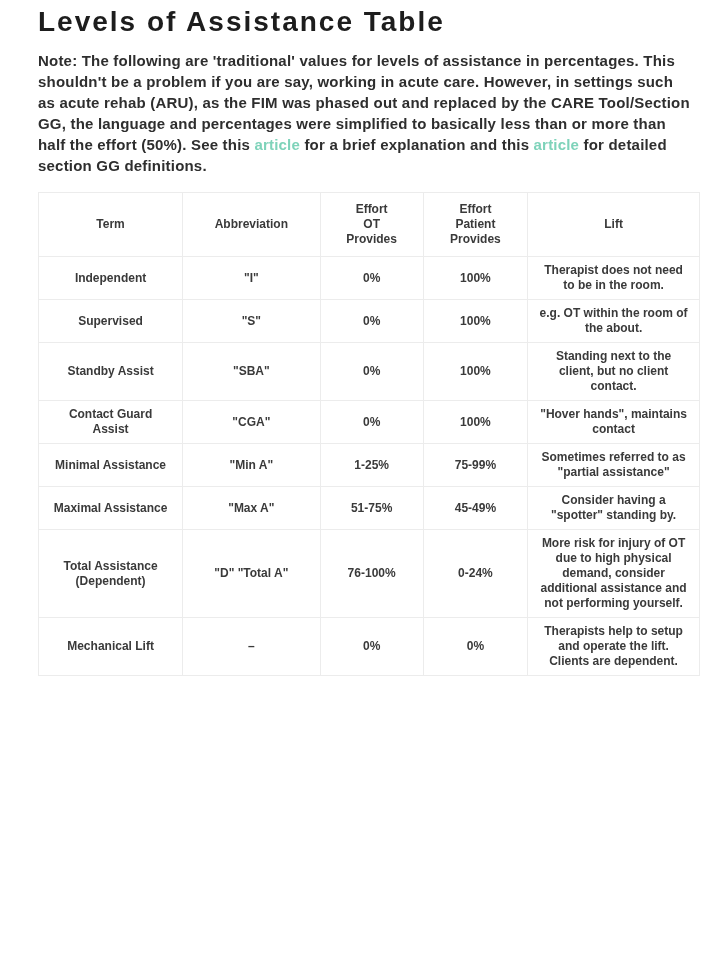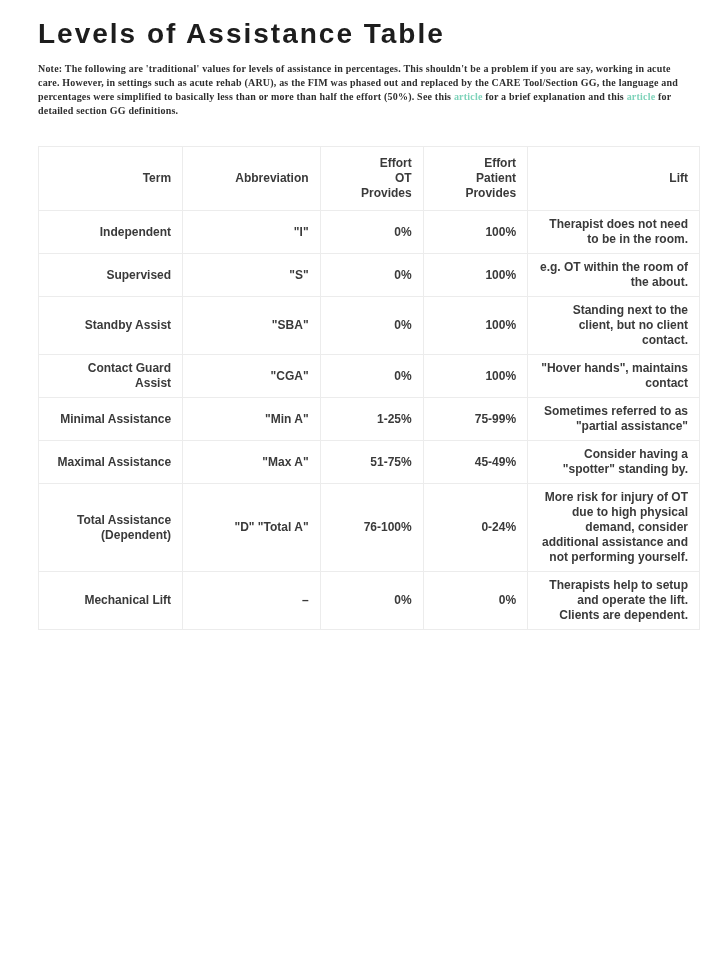--- a/index.html
+++ b/index.html
@@ -12,50 +12,49 @@
     box-sizing: border-box;
   }
   .page {
     padding: 6px 22px 6px 38px;
   }
   h1.title {
     font-size: 28px;
     font-weight: 700;
     color: #1d1d1d;
     letter-spacing: 2px;
-    margin: 12px 0 12px 0;
+    margin: 0 0 12px 0;
   }
   p.note {
-    font-size: 10px;
+    font-size: 15px;
     font-weight: 600;
     line-height: 1.4;
     letter-spacing: 0.2px;
     color: var(--text, #2e2e2e);
-    margin: 0 0 28px 0;
+    margin: 0 0 16px 0;
     max-width: 655px;
-    font-family: Liberation Serif, serif;
   }
   a.link {
     color: var(--link, #7ed3ba);
     text-decoration: none;
     cursor: pointer;
     font-weight: 600;
   }
   table.loa {
     width: 662px;
     border-collapse: collapse;
     table-layout: fixed;
   }
   table.loa th, table.loa td {
     border: 1px solid var(--border, #ececec);
     font-size: 12px;
     font-weight: 600;
     color: #3a3a3a;
     line-height: 1.25;
-    text-align: right;
+    text-align: center;
     vertical-align: middle;
     word-wrap: break-word;
   }
   table.loa th {
     padding: 9px 11px;
     white-space: pre-line;
     font-weight: 600;
   }
   table.loa td {
     padding: 6px 11px;

